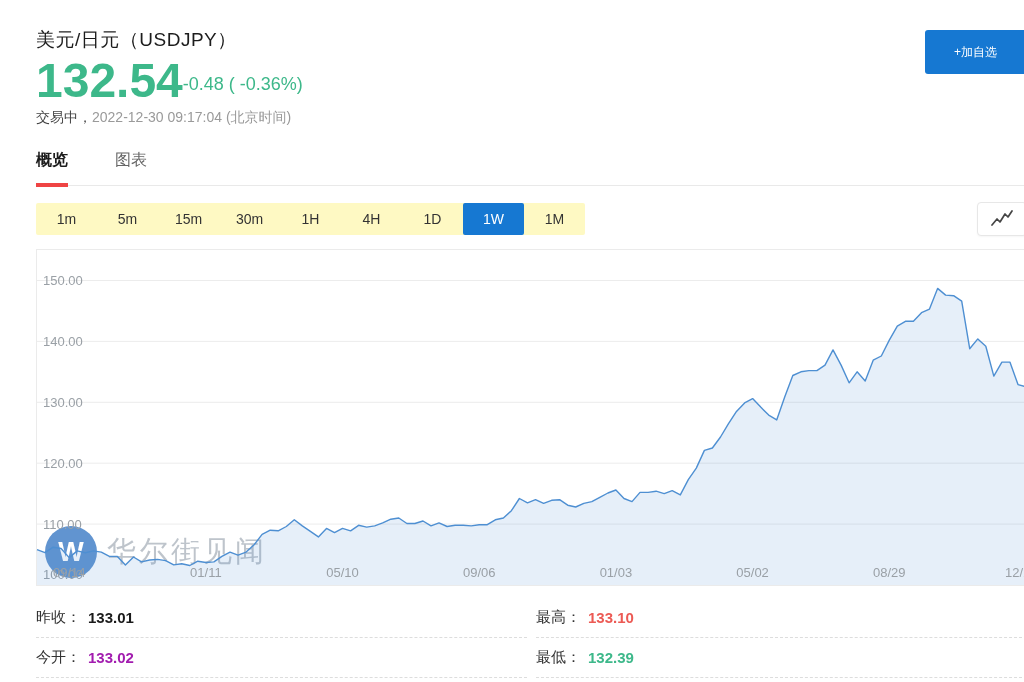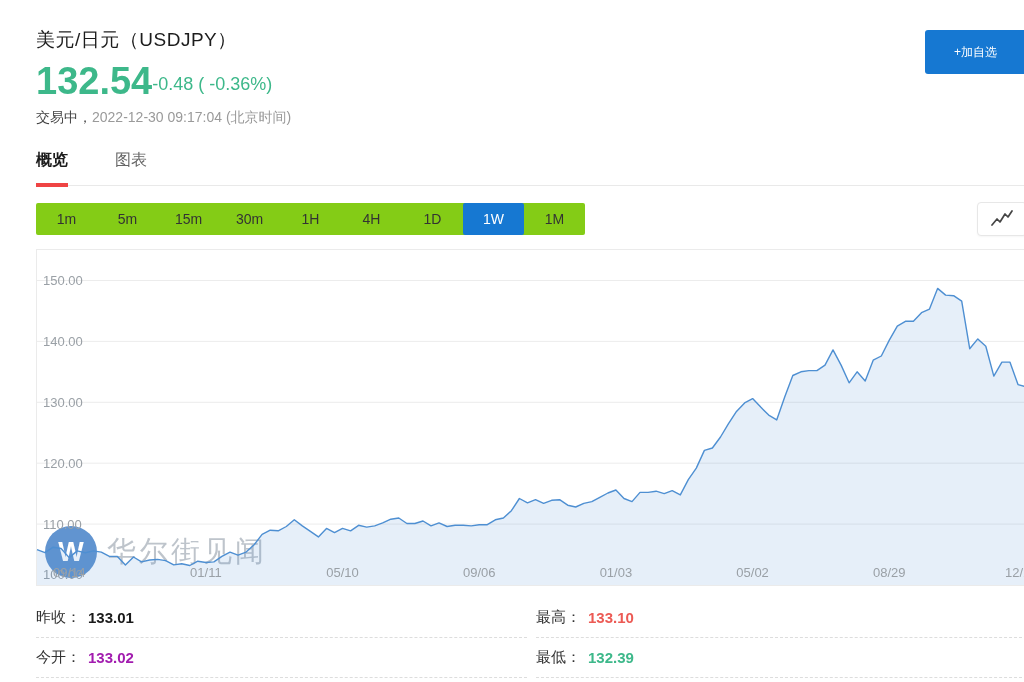--- a/index.html
+++ b/index.html
@@ -5,37 +5,37 @@
   * { margin:0; padding:0; box-sizing:border-box; }
   html,body { width:1024px; height:682px; overflow:hidden; background:#fff;
     font-family:"Liberation Sans","DejaVu Sans",sans-serif; }
   .page { position:relative; width:1024px; height:682px; }
   .content { position:absolute; left:36px; top:0; width:991px; }
 
   
   .header { position:relative; padding-top:27px; }
   .title { font-size:19px; color:#1c1c1c; font-weight:500; letter-spacing:.5px; }
   .price-row { margin-top:9px; display:flex; align-items:flex-end; }
-  .price { font-size:38px; line-height:38px; font-weight:700; }
+  .price { font-size:48px; line-height:38px; font-weight:700; }
   .change { font-size:18px; padding-bottom:5px; font-weight:400; }
   .status-row { margin-top:9px; font-size:14px; }
   .status { color:#444; }
   .time { color:#9a9a9a; }
   .add-btn { position:absolute; right:1px; top:30px; width:101px; height:44px;
     border:none; border-radius:3px; color:#fff; font-size:12px; cursor:pointer;
     font-family:inherit; }
 
   
   .tabs { margin-top:23px; display:flex; border-bottom:1px solid #e9e9e9; }
   .tab { font-size:16px; color:#666; padding-bottom:12px; margin-right:47px; cursor:pointer; }
   .tab.active { color:#1c1c1c; font-weight:700; border-bottom:4px solid #ef4444; margin-bottom:-2px; }
 
   
   .toolbar { margin-top:16px; display:flex; justify-content:space-between; align-items:center; }
-  .intervals { display:flex; background:#84cc16; border-radius:2px; height:32px; }
+  .intervals { display:flex; background:#fef9c3; border-radius:2px; height:32px; }
   .ibtn { width:61px; height:32px; display:flex; align-items:center; justify-content:center;
     font-size:14px; color:#333; cursor:pointer; border-radius:2px; }
   .ibtn.active { color:#fff; }
   .charttype-btn { width:50px; height:34px; background:#fff; border:1px solid #e7e7e7;
     border-radius:4px; display:flex; align-items:center; justify-content:center;
     cursor:pointer; box-shadow:0 1px 2px rgba(0,0,0,.04); }
 
   
   .chart { position:relative; margin-top:13px; width:991px; height:337px;
     border:1px solid #ebebeb; }

